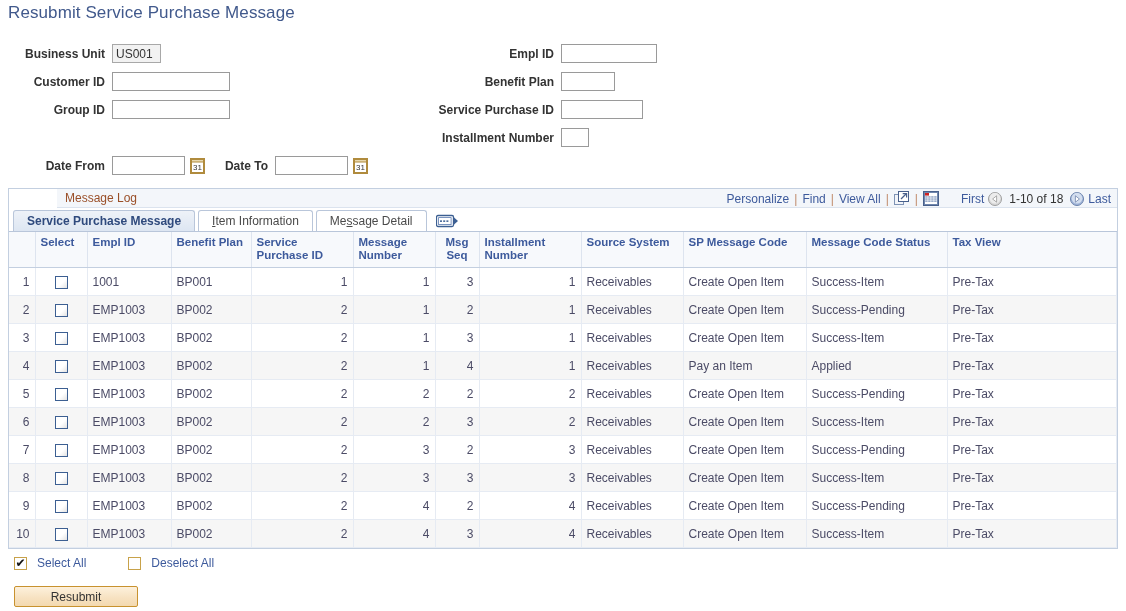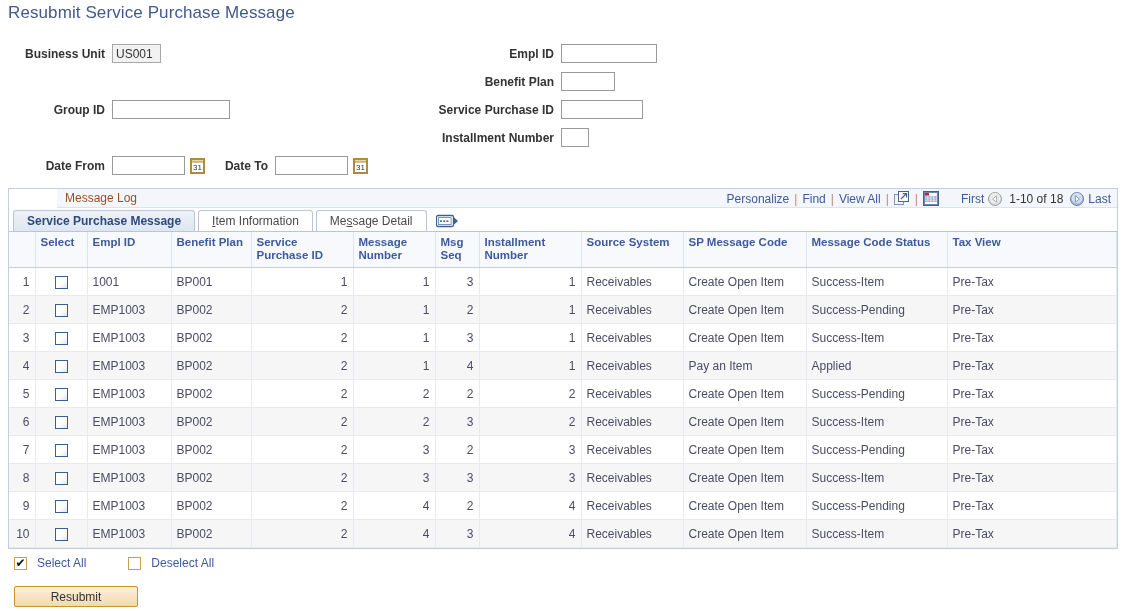--- a/index.html
+++ b/index.html
@@ -201,20 +201,24 @@
 
   <div class="page-title">Resubmit Service Purchase Message</div>
 
   <div class="criteria">
 
     <div class="fld" style="left:0px; top:8px;">
       <span class="lbl" style="width:112px;">Business Unit</span>
       <input class="inp ro" style="width: 49px;" readonly="" value="US001">
     </div>
 
+    <div class="fld" style="left:0px; top:36px;">
+      <span class="lbl" style="width:112px;">Customer ID</span>
+      <input class="inp" style="width: 118px;" value="">
+    </div>
 
     <div class="fld" style="left:0px; top:64px;">
       <span class="lbl" style="width:112px;">Group ID</span>
       <input class="inp" style="width: 118px;" value="">
     </div>
 
 
     <div class="fld" style="left:0px; top:120px;">
       <span class="lbl" style="width:112px;">Date From</span>
       <input class="inp" style="width: 73px;" value="">
@@ -356,21 +360,21 @@
 
     <table class="grid">
       <thead>
         <tr>
           <th class="seqh"></th>
           <th style="width:52px;">Select</th>
           <th style="width:84px;">Empl ID</th>
           <th style="width:80px;">Benefit Plan</th>
           <th style="width:102px;">Service Purchase ID</th>
           <th style="width:82px;">Message Number</th>
-          <th style="width:44px;">Msg Seq</th>
+          <th style="width:44px;text-align:center;">Msg Seq</th>
           <th style="width:102px;">Installment Number</th>
           <th style="width:102px;">Source System</th>
           <th style="width:123px;">SP Message Code</th>
           <th style="width:141px;">Message Code Status</th>
           <th>Tax View</th>
         </tr>
       </thead>
       <tbody id="grid-body">
           <tr class="odd">
             <td class="seq">1</td>

